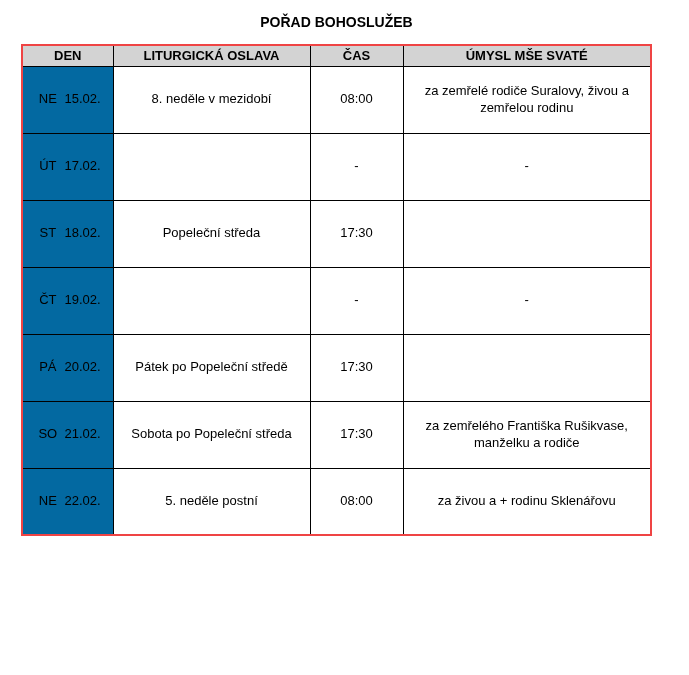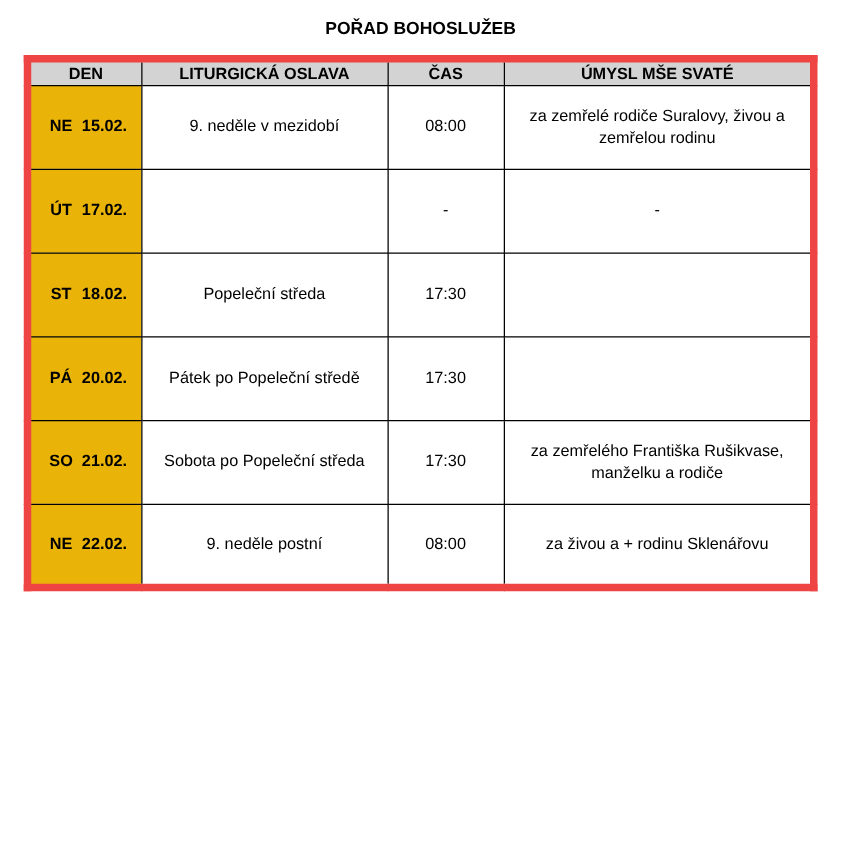--- a/index.html
+++ b/index.html
@@ -28,21 +28,21 @@
     text-align: center;
     font-size: 13px;
     line-height: 19px;
     margin-top: 2px;
   }
   table.schedule {
     border-collapse: collapse;
     table-layout: fixed;
     width: 629px;
     margin: 12px auto 16px auto;
-    border: 6px solid #ef4444;
+    border: 2px solid #ef4444;
   }
   table.schedule th,
   table.schedule td {
     border: 1px solid #000000;
     font-size: 13px;
     text-align: center;
     vertical-align: middle;
     padding: 2px 4px;
     box-sizing: border-box;
     word-wrap: break-word;
@@ -51,22 +51,22 @@
     background: #d3d3d3;
     font-weight: bold;
     height: 21px;
     padding: 1px 2px;
   }
   table.schedule td {
     height: 67px;
     line-height: 1.25;
   }
   td.den-cell {
-    background: #eab308;
-    font-weight: bold;
+    background: #0369a1;
+    font-weight: normal;
     text-align: left;
     padding-left: 8px;
     white-space: nowrap;
   }
   td.den-cell .abbr {
     display: inline-block;
     min-width: 26px;
   }
   col.c-den { width: 91px; }
   col.c-oslava { width: 197px; }
@@ -93,41 +93,50 @@
         <th>ČAS</th>
         <th>ÚMYSL MŠE SVATÉ</th>
       </tr>
     </thead>
     <tbody>
       <tr>
         <td class="den-cell">
           <span class="abbr">NE</span>
           <span>15.02.</span>
         </td>
-        <td>9. neděle v mezidobí</td>
+        <td>8. neděle v mezidobí</td>
         <td>08:00</td>
         <td>za zemřelé rodiče Suralovy, živou a zemřelou rodinu</td>
       </tr>
       <tr>
         <td class="den-cell">
           <span class="abbr">ÚT</span>
           <span>17.02.</span>
         </td>
         <td></td>
         <td>-</td>
         <td>-</td>
       </tr>
       <tr>
         <td class="den-cell">
           <span class="abbr">ST</span>
           <span>18.02.</span>
         </td>
         <td>Popeleční středa</td>
         <td>17:30</td>
         <td></td>
+      </tr>
+      <tr>
+        <td class="den-cell">
+          <span class="abbr">ČT</span>
+          <span>19.02.</span>
+        </td>
+        <td></td>
+        <td>-</td>
+        <td>-</td>
       </tr>
       <tr>
         <td class="den-cell">
           <span class="abbr">PÁ</span>
           <span>20.02.</span>
         </td>
         <td>Pátek po Popeleční středě</td>
         <td>17:30</td>
         <td></td>
       </tr>
@@ -138,19 +147,19 @@
         </td>
         <td>Sobota po Popeleční středa</td>
         <td>17:30</td>
         <td>za zemřelého Františka Rušikvase, manželku a rodiče</td>
       </tr>
       <tr>
         <td class="den-cell">
           <span class="abbr">NE</span>
           <span>22.02.</span>
         </td>
-        <td>9. neděle postní</td>
+        <td>5. neděle postní</td>
         <td>08:00</td>
         <td>za živou a + rodinu Sklenářovu</td>
       </tr>
     </tbody>
   </table>
 </div>
 
 </body></html>

